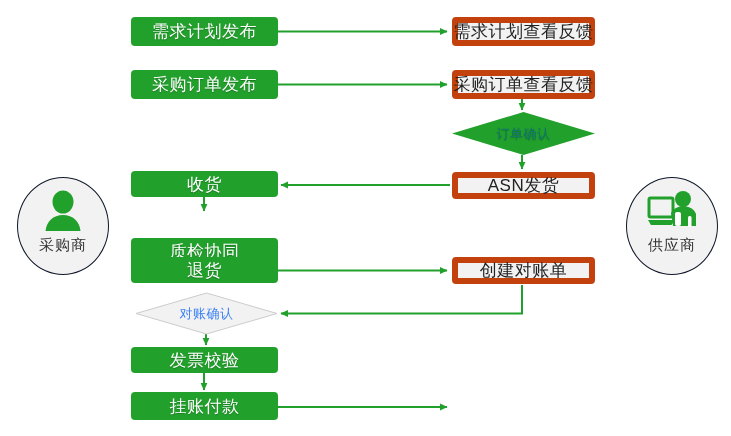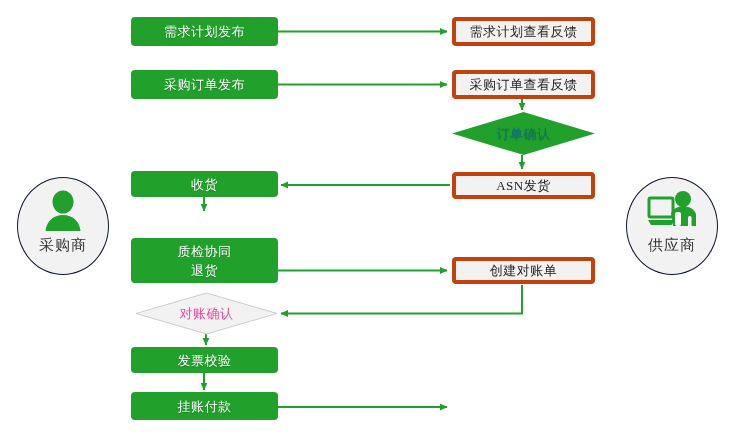--- a/index.html
+++ b/index.html
@@ -17,64 +17,63 @@
     background: #ffffff;
     overflow: hidden;
   }
   
   .node {
     position: absolute;
     box-sizing: border-box;
     display: flex;
     align-items: center;
     justify-content: center;
-    font-size: 13px;
+    font-size: 17px;
     line-height: 1;
     letter-spacing: 0.5px;
     white-space: nowrap;
     z-index: 5;
   }
   .node.green {
     background: #22a02c;
     color: #ffffff;
     border-radius: 4px;
     text-shadow: 0 1px 1px rgba(0,0,0,0.25);
   }
   .node.orange {
     background: #f0563a;
     color: #ffffff;
     border-radius: 4px;
     text-shadow: 0 1px 1px rgba(0,0,0,0.25);
   }
   .node.grey {
     background: #f2f2f2;
     color: #222222;
-    border: 4px solid #c2410c;
+    border: 6px solid #c2410c;
     border-radius: 4px;
-    font-family: Liberation Serif, serif;
   }
   
   .diamond {
     position: absolute;
     z-index: 5;
   }
   .diamond svg { display: block; }
   .diamond .dlabel {
     position: absolute;
     left: 0; top: 0;
     width: 100%; height: 100%;
     display: flex;
     align-items: center;
     justify-content: center;
     font-size: 13px;
     letter-spacing: 0.5px;
     white-space: nowrap;
   }
   .diamond.green .dlabel { color: #0f766e; text-shadow: 0 1px 1px rgba(0,0,0,0.25); }
-  .diamond.grey  .dlabel { color: #ec4899; }
+  .diamond.grey  .dlabel { color: #3b82f6; }
 
   
   .actor {
     position: absolute;
     width: 90px;
     height: 96px;
     border-radius: 50%;
     background: #f2f2f2;
     border: 1px solid #0f172a;
     display: flex;

